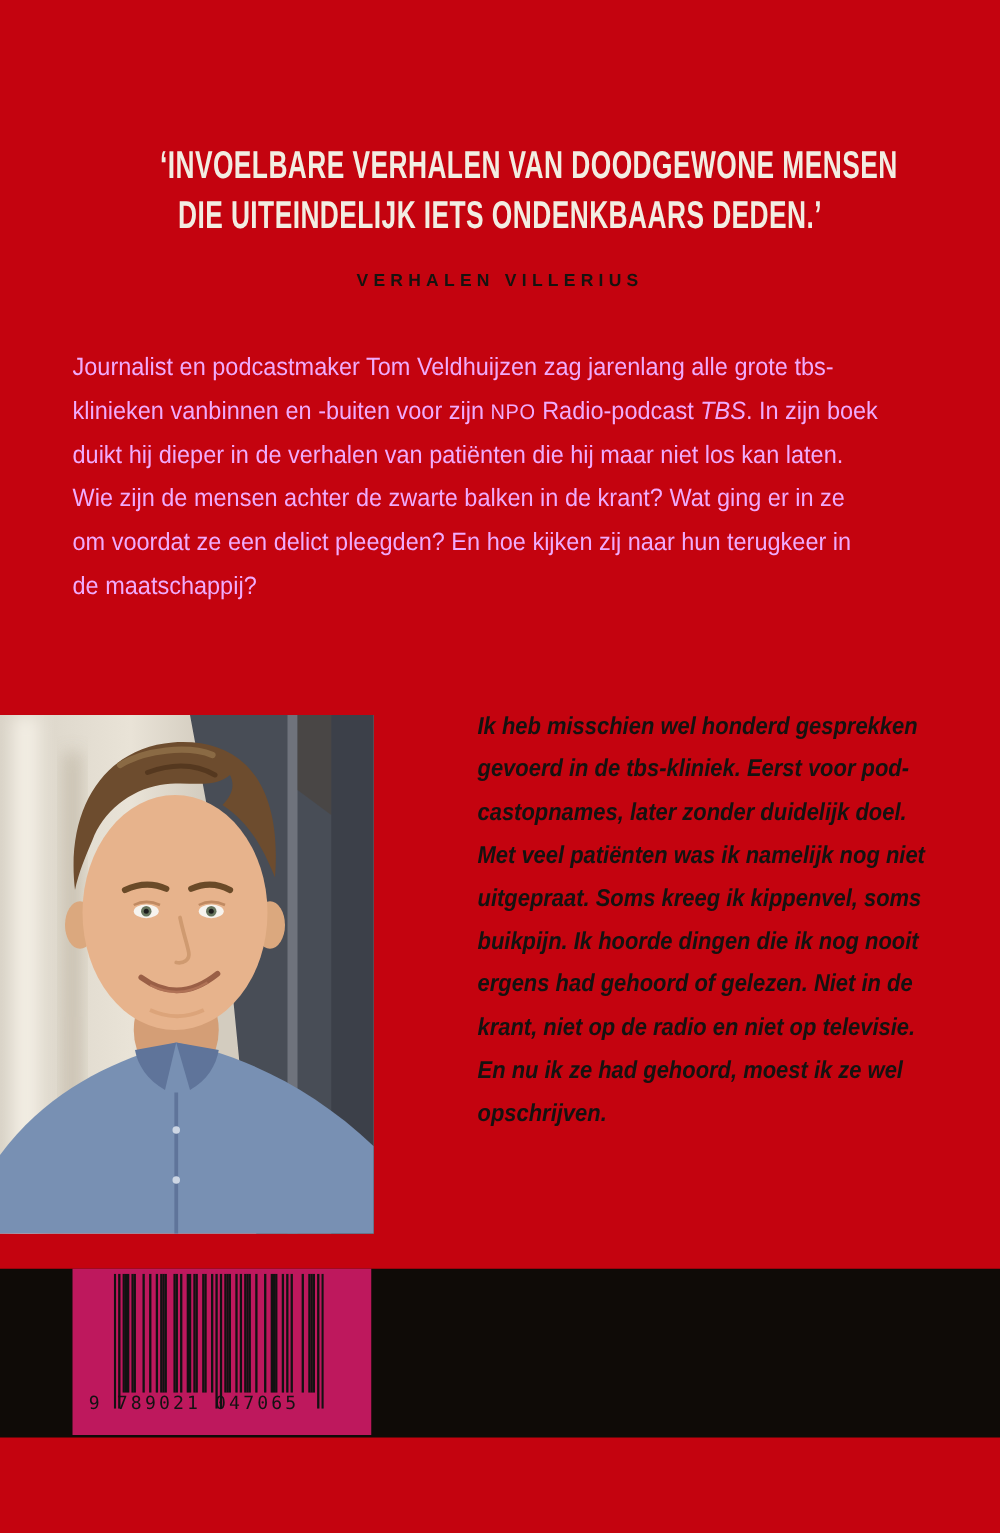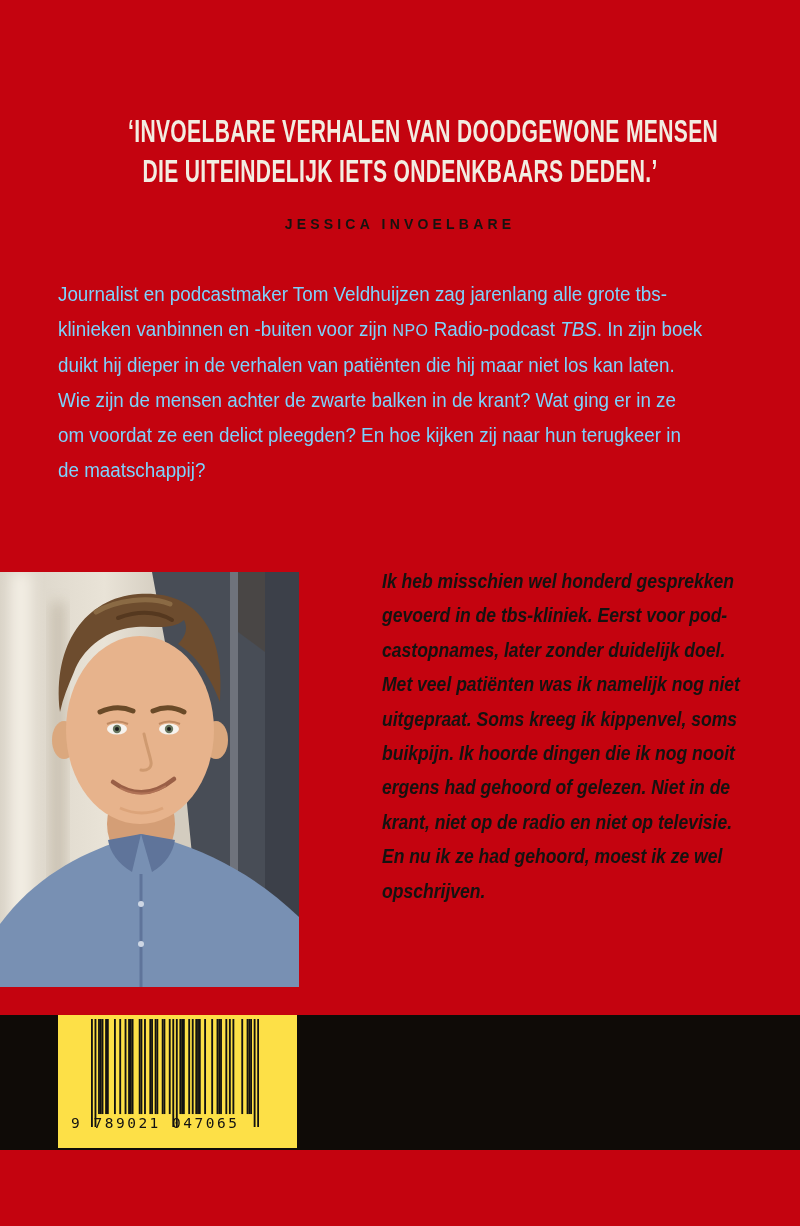--- a/index.html
+++ b/index.html
@@ -13,60 +13,60 @@
   .t-line{
     font-weight:bold;font-size:31px;line-height:40px;color:#f2ede2;
     white-space:nowrap;letter-spacing:.5px;
     transform:scaleX(.68);transform-origin:50% 50%;
   }
   .t-attr{
     margin-top:24px;font-weight:bold;font-size:14px;
     letter-spacing:4.2px;color:#17130f;
   }
   
-  .description{position:absolute;left:58px;top:277px;color:#7dd3fc;}
+  .description{position:absolute;left:58px;top:277px;color:#f0abfc;}
   .d-line{
     font-size:20px;line-height:35px;white-space:nowrap;
     transform:scaleX(.94);transform-origin:0 50%;
   }
   .npo{font-size:17px;letter-spacing:.5px;}
   .tbs{font-style:italic;}
   
   .photo{position:absolute;left:0;top:572px;width:299px;height:415px;}
   .photo svg{display:block;width:100%;height:100%;}
   
   .pullquote{position:absolute;left:350px;top:564px;color:#151210;margin-left:32px;}
   .pq-line{
     font-size:19.5px;line-height:34.4px;font-weight:bold;font-style:italic;
     white-space:nowrap;transform:scaleX(.9);transform-origin:0 50%;
   }
   
   .band{position:absolute;left:0;top:1015px;width:800px;height:135px;background:#0f0b07;}
-  .barcode-box{position:absolute;left:58px;top:0;width:239px;height:133px;background:#fde047;}
+  .barcode-box{position:absolute;left:58px;top:0;width:239px;height:133px;background:#be185d;}
   .bars{position:absolute;left:33px;top:4px;width:168px;height:108px;fill:#121212;}
   .bar-digits{
     position:absolute;left:13px;top:100px;width:220px;
     font-family:"DejaVu Sans Mono",monospace;font-size:14.5px;
     letter-spacing:2.5px;color:#121212;white-space:nowrap;background:transparent;
   }
   .publisher{
     position:absolute;left:345px;top:97px;
     font-size:19px;font-weight:bold;letter-spacing:1.5px;color:#efeade;
     white-space:nowrap;
   }
 </style>
 </head>
 <body>
 
 <div class="cover">
 
   <section class="testimonial">
     <div class="t-line">‘INVOELBARE VERHALEN VAN DOODGEWONE MENSEN</div>
     <div class="t-line">DIE UITEINDELIJK IETS ONDENKBAARS DEDEN.’</div>
-    <div class="t-attr">JESSICA INVOELBARE</div>
+    <div class="t-attr">VERHALEN VILLERIUS</div>
   </section>
 
   <section class="description">
     <div class="d-line">Journalist en podcastmaker Tom Veldhuijzen zag jarenlang alle grote tbs-</div>
     <div class="d-line"><span>klinieken vanbinnen en -buiten voor zijn </span><span class="npo">NPO</span><span> Radio-podcast </span><span class="tbs">TBS</span><span>. In zijn boek</span></div>
     <div class="d-line">duikt hij dieper in de verhalen van patiënten die hij maar niet los kan laten.</div>
     <div class="d-line">Wie zijn de mensen achter de zwarte balken in de krant? Wat ging er in ze</div>
     <div class="d-line">om voordat ze een delict pleegden? En hoe kijken zij naar hun terugkeer in</div>
     <div class="d-line">de maatschappij?</div>
   </section>

